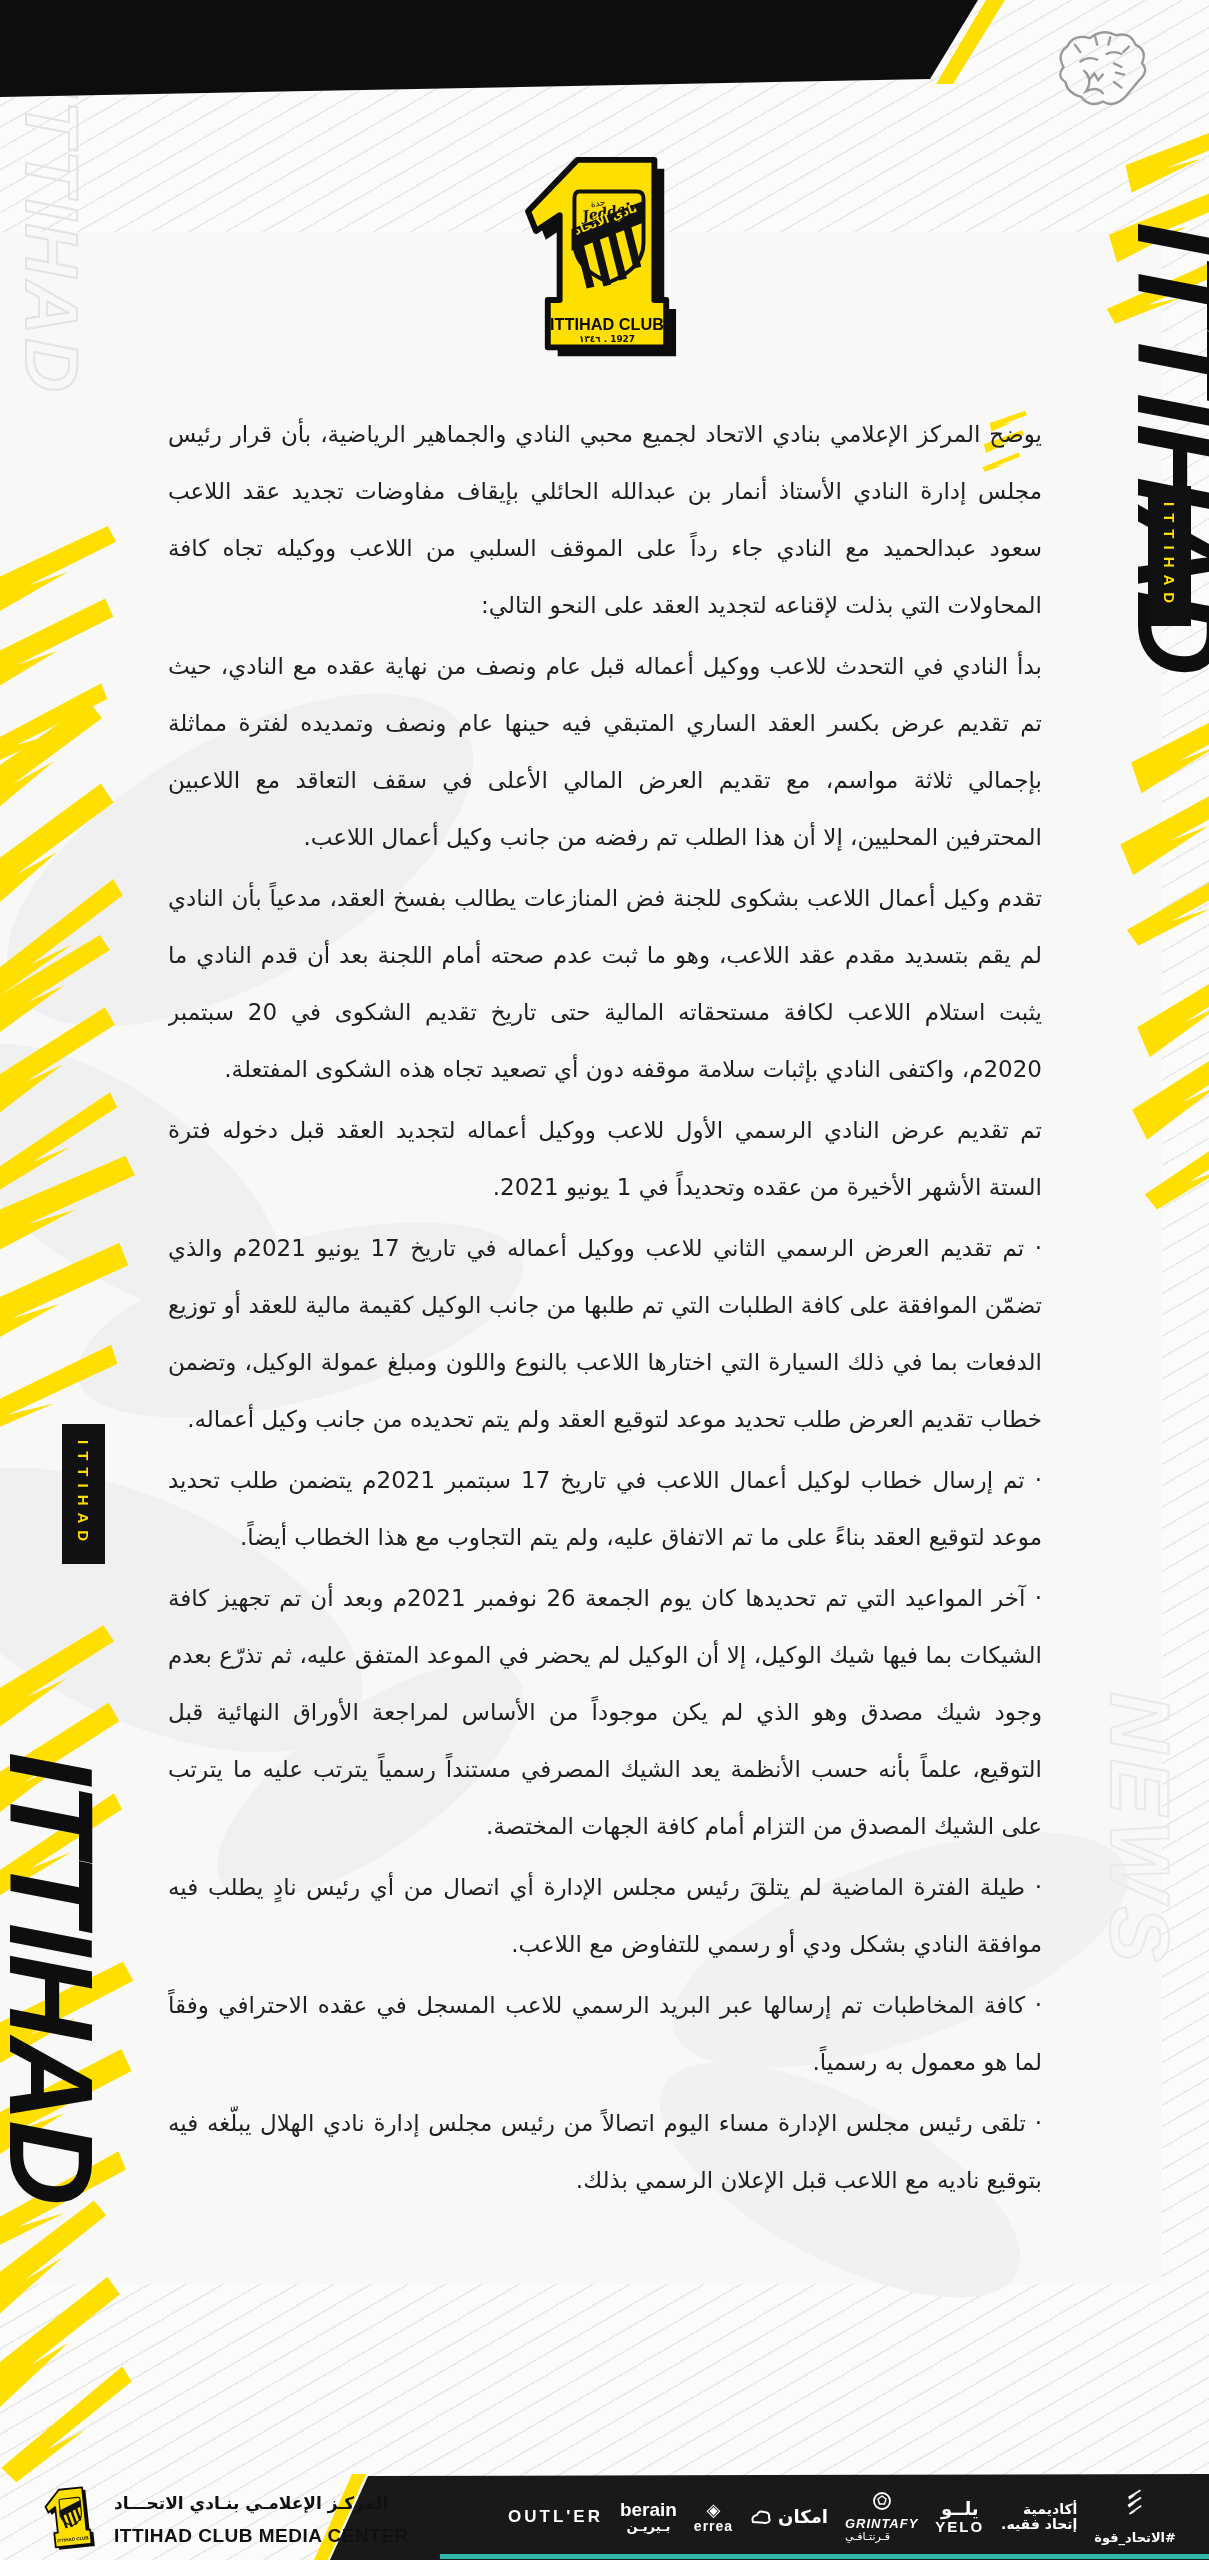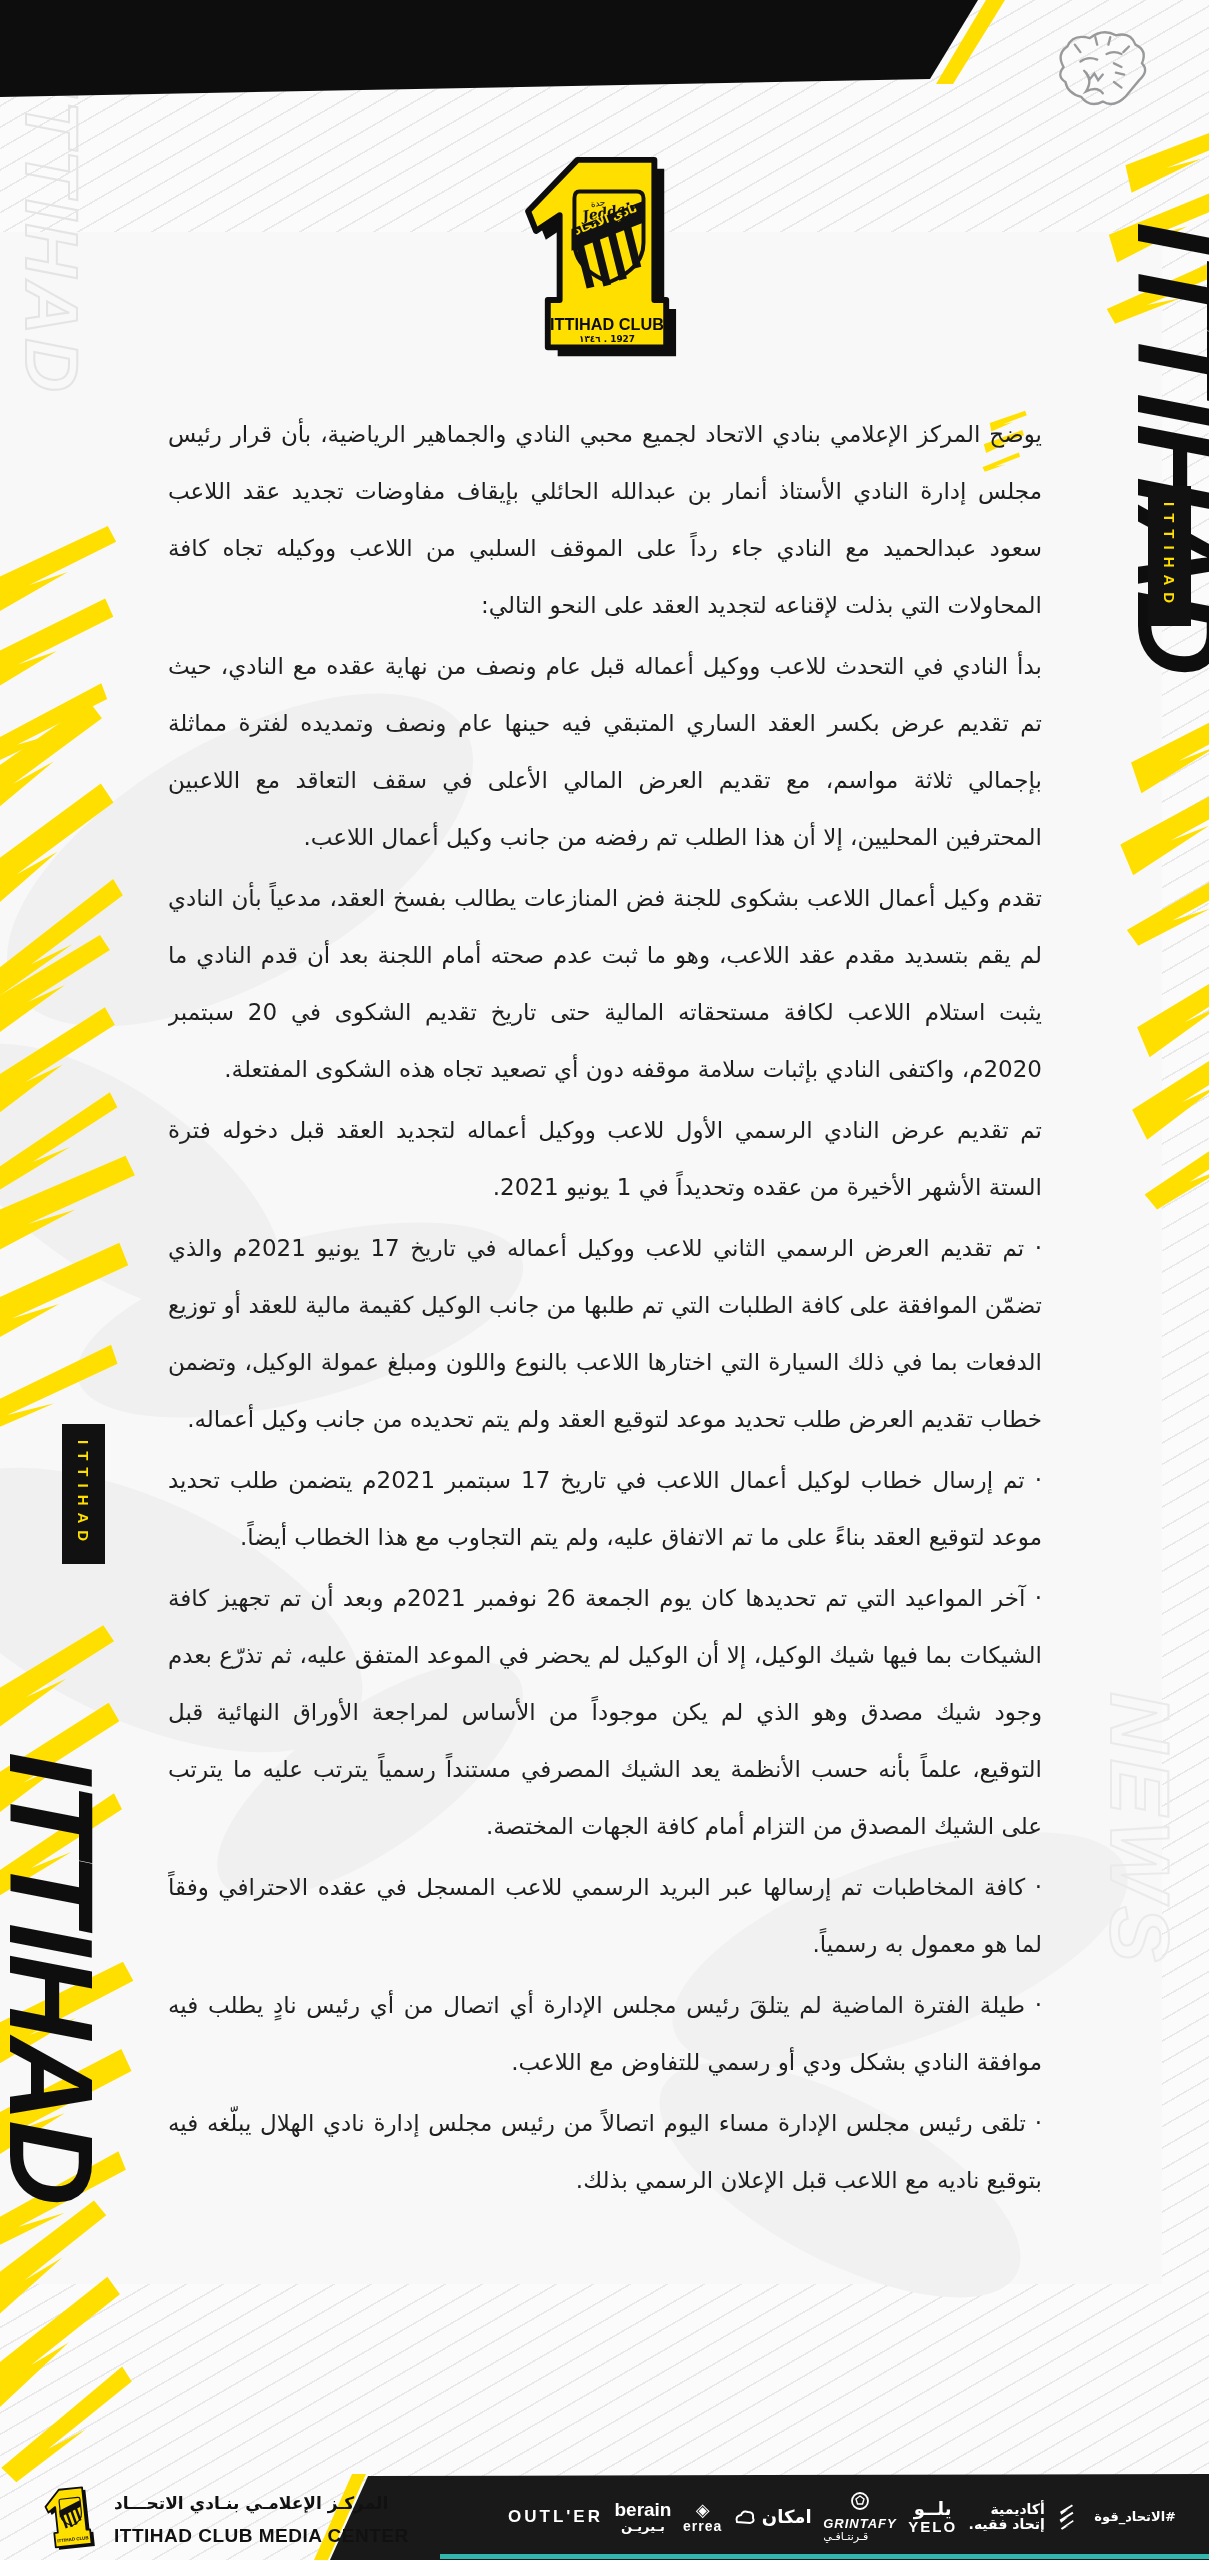--- a/index.html
+++ b/index.html
@@ -58,21 +58,21 @@
   .sp-emkan{flex-direction:row;gap:6px;}
   .sp-emkan .ar{font-size:18px;font-weight:700;}
   .sp-grintafy{flex-direction:column;gap:6px;align-items:center;}
   .sp-grintafy .stack{display:flex;flex-direction:column;align-items:flex-start;}
   .sp-grintafy .en{font-family:"Liberation Sans",sans-serif;font-style:italic;font-weight:700;font-size:13px;letter-spacing:1px;}
   .sp-grintafy .ar{font-size:11px;}
   .sp-yelo .ar{font-size:18px;font-weight:700;}
   .sp-yelo .en{font-family:"Liberation Sans",sans-serif;font-weight:900;font-size:15px;letter-spacing:2px;}
   .sp-fakieh{align-items:flex-end;}
   .sp-fakieh .l1,.sp-fakieh .l2{font-size:14px;font-weight:700;direction:rtl;}
-  .sp-hash{flex-direction:row;gap:16px;align-items:center;}
+  .sp-hash{flex-direction:column;gap:16px;align-items:center;}
   .sp-hash .ar{font-size:13px;font-weight:700;direction:rtl;}
   .teal-line{position:absolute;left:440px;top:2554px;width:769px;height:5px;background:#31b7ab;z-index:9;}
 </style>
 </head>
 <body>
 
 <svg width="0" height="0" style="position:absolute">
   <defs>
     <g id="clawgrp">
       <polygon fill="currentColor" points="4,62 100,4 108,16 42,58 72,44 14,86"></polygon>
@@ -181,22 +181,22 @@
     </svg>
 
   <div class="statement">
     <p>يوضح المركز الإعلامي بنادي الاتحاد لجميع محبي النادي والجماهير الرياضية، بأن قرار رئيس مجلس إدارة النادي الأستاذ أنمار بن عبدالله الحائلي بإيقاف مفاوضات تجديد عقد اللاعب سعود عبدالحميد مع النادي جاء رداً على الموقف السلبي من اللاعب ووكيله تجاه كافة المحاولات التي بذلت لإقناعه لتجديد العقد على النحو التالي:</p>
     <p>بدأ النادي في التحدث للاعب ووكيل أعماله قبل عام ونصف من نهاية عقده مع النادي، حيث تم تقديم عرض بكسر العقد الساري المتبقي فيه حينها عام ونصف وتمديده لفترة مماثلة بإجمالي ثلاثة مواسم، مع تقديم العرض المالي الأعلى في سقف التعاقد مع اللاعبين المحترفين المحليين، إلا أن هذا الطلب تم رفضه من جانب وكيل أعمال اللاعب.</p>
     <p>تقدم وكيل أعمال اللاعب بشكوى للجنة فض المنازعات يطالب بفسخ العقد، مدعياً بأن النادي لم يقم بتسديد مقدم عقد اللاعب، وهو ما ثبت عدم صحته أمام اللجنة بعد أن قدم النادي ما يثبت استلام اللاعب لكافة مستحقاته المالية حتى تاريخ تقديم الشكوى في 20 سبتمبر 2020م، واكتفى النادي بإثبات سلامة موقفه دون أي تصعيد تجاه هذه الشكوى المفتعلة.</p>
     <p>تم تقديم عرض النادي الرسمي الأول للاعب ووكيل أعماله لتجديد العقد قبل دخوله فترة الستة الأشهر الأخيرة من عقده وتحديداً في 1 يونيو 2021.</p>
     <p>·  تم تقديم العرض الرسمي الثاني للاعب ووكيل أعماله في تاريخ 17 يونيو 2021م والذي تضمّن الموافقة على كافة الطلبات التي تم طلبها من جانب الوكيل كقيمة مالية للعقد أو توزيع الدفعات بما في ذلك السيارة التي اختارها اللاعب بالنوع واللون ومبلغ عمولة الوكيل، وتضمن خطاب تقديم العرض طلب تحديد موعد لتوقيع العقد ولم يتم تحديده من جانب وكيل أعماله.</p>
     <p>·  تم إرسال خطاب لوكيل أعمال اللاعب في تاريخ 17 سبتمبر 2021م يتضمن طلب تحديد موعد لتوقيع العقد بناءً على ما تم الاتفاق عليه، ولم يتم التجاوب مع هذا الخطاب أيضاً.</p>
     <p>·  آخر المواعيد التي تم تحديدها كان يوم الجمعة 26 نوفمبر 2021م وبعد أن تم تجهيز كافة الشيكات بما فيها شيك الوكيل، إلا أن الوكيل لم يحضر في الموعد المتفق عليه، ثم تذرّع بعدم وجود شيك مصدق وهو الذي لم يكن موجوداً من الأساس لمراجعة الأوراق النهائية قبل التوقيع، علماً بأنه حسب الأنظمة يعد الشيك المصرفي مستنداً رسمياً يترتب عليه ما يترتب على الشيك المصدق من التزام أمام كافة الجهات المختصة.</p>
+    <p>·  طيلة الفترة الماضية لم يتلقَ رئيس مجلس الإدارة أي اتصال من أي رئيس نادٍ يطلب فيه موافقة النادي بشكل ودي أو رسمي للتفاوض مع اللاعب.</p>
     <p>·  كافة المخاطبات تم إرسالها عبر البريد الرسمي للاعب المسجل في عقده الاحترافي وفقاً لما هو معمول به رسمياً.</p>
-    <p>·  طيلة الفترة الماضية لم يتلقَ رئيس مجلس الإدارة أي اتصال من أي رئيس نادٍ يطلب فيه موافقة النادي بشكل ودي أو رسمي للتفاوض مع اللاعب.</p>
     <p>·  تلقى رئيس مجلس الإدارة مساء اليوم اتصالاً من رئيس مجلس إدارة نادي الهلال يبلّغه فيه بتوقيع ناديه مع اللاعب قبل الإعلان الرسمي بذلك.</p>
   </div>
 
   <div class="footer-bar"></div>
   <div class="footer-stripe"></div>
 
   <div class="footer-left">
     <svg class="minilogo" viewBox="0 0 180 225">
       <use href="#onelogo"></use>
       <text x="90" y="182" font-family="Liberation Sans" font-size="15" font-weight="900" fill="#0d0d0d" text-anchor="middle">ITTIHAD CLUB</text>

